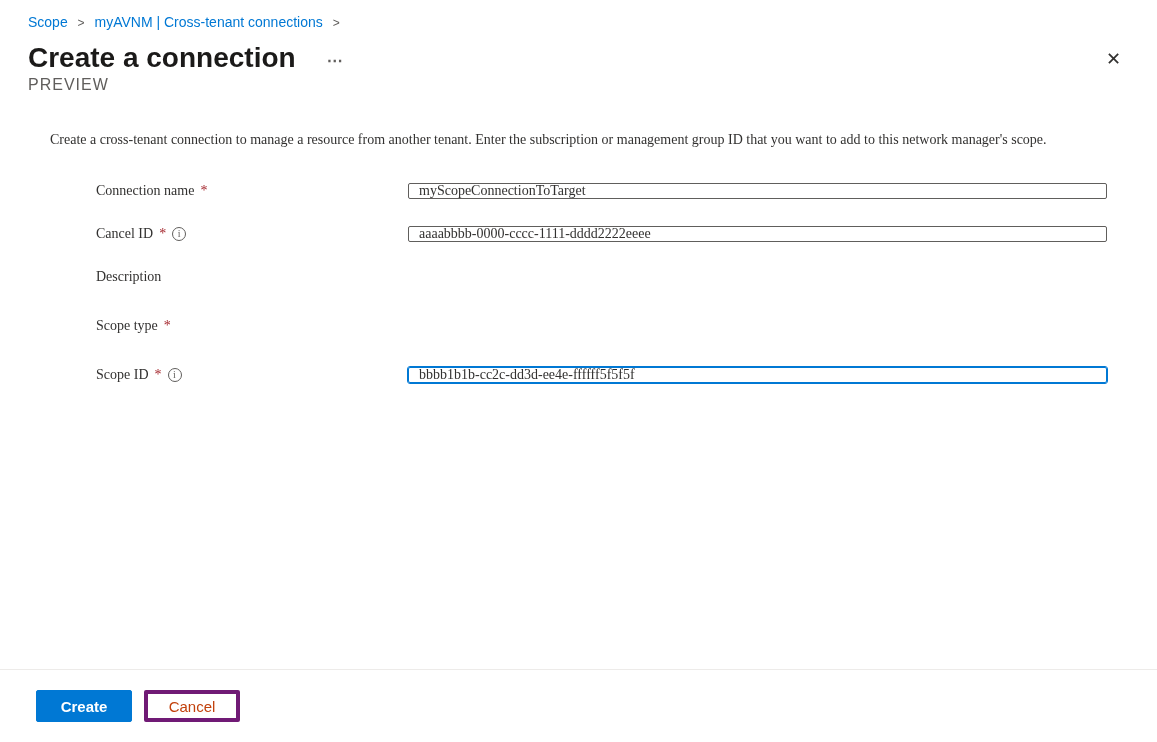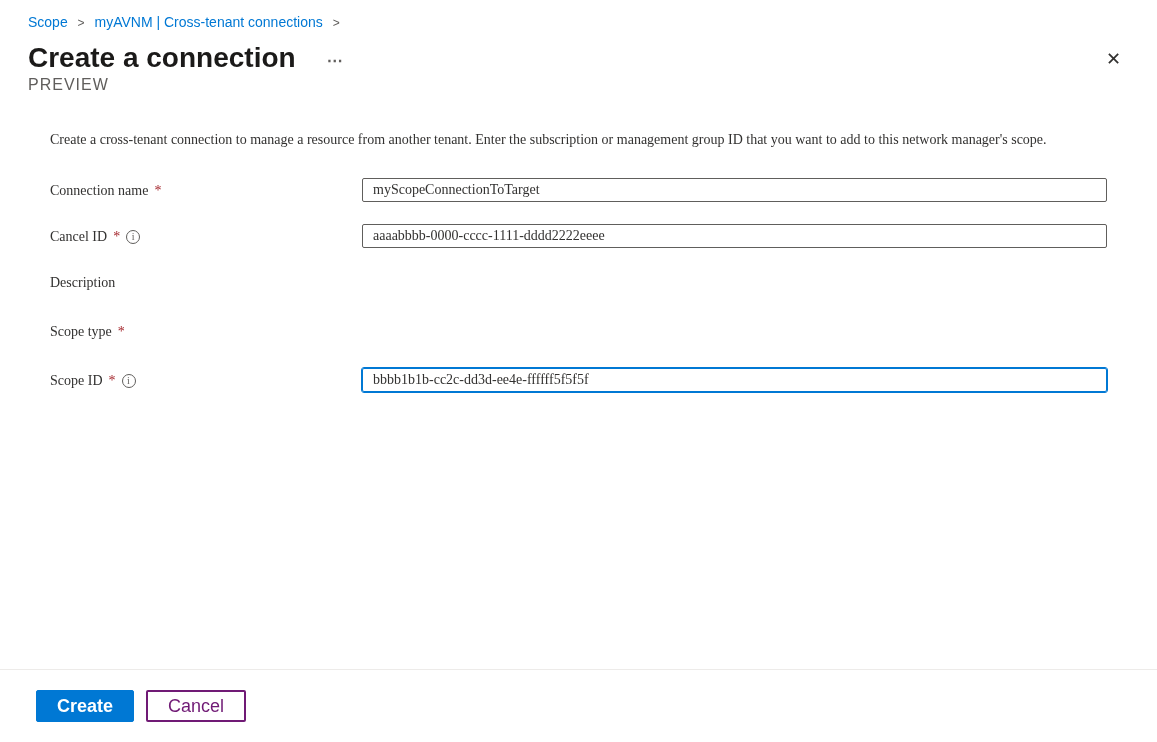--- a/index.html
+++ b/index.html
@@ -70,22 +70,23 @@
     }
     .intro {
       font-size: 14px;
       color: #323130;
       line-height: 20px;
       max-width: 1060px;
       margin-bottom: 28px;
     }
     .form-row {
       display: flex;
-      align-items: flex-start;
+      align-items: flex-end;
       margin-bottom: 22px;
+      margin-left: 46px;
     }
     .form-row.tall { margin-bottom: 28px; }
     .form-label {
       width: 312px;
       flex-shrink: 0;
       font-size: 14px;
       color: #323130;
       padding-top: 5px;
       display: flex;
       align-items: center;
@@ -109,21 +110,21 @@
     .text-input, .textarea-input {
       width: 100%;
       border: 1px solid #605e5c;
       border-radius: 2px;
       padding: 5px 10px;
       font-size: 14px;
       font-family: inherit;
       color: #323130;
       background: #ffffff;
     }
-    .text-input { height: 24px; }
+    .text-input { height: 16px; }
     .text-input.focused {
       border: 1px solid #0078d4;
       outline: 1px solid #0078d4;
     }
     .textarea-input {
       height: 118px;
       resize: both;
       line-height: 20px;
     }
     .radio-group { display: flex; gap: 28px; padding-top: 6px; }
@@ -159,35 +160,35 @@
       border-top: 1px solid #edebe9;
       padding: 20px 36px;
       display: flex;
       gap: 12px;
       background: #ffffff;
     }
     .btn {
       height: 32px;
       padding: 0 20px;
       border-radius: 2px;
-      font-size: 18px;
+      font-size: 15px;
       font-family: inherit;
       cursor: pointer;
       min-width: 96px;
     }
     .btn-primary {
       background: #0078d4;
       color: #ffffff;
       border: 1px solid #0078d4;
       font-weight: 600;
     }
     .btn-secondary {
       background: #ffffff;
-      color: #701a75;
-      border: 2px solid #701a75;
+      color: #c2410c;
+      border: 4px solid #701a75;
     }
   </style>
 </head>
 <body>
 
 <div class="breadcrumb">
   <a>Scope</a>
   <span class="sep">&gt;</span>
   <a>myAVNM | Cross-tenant connections</a>
   <span class="sep">&gt;</span>

